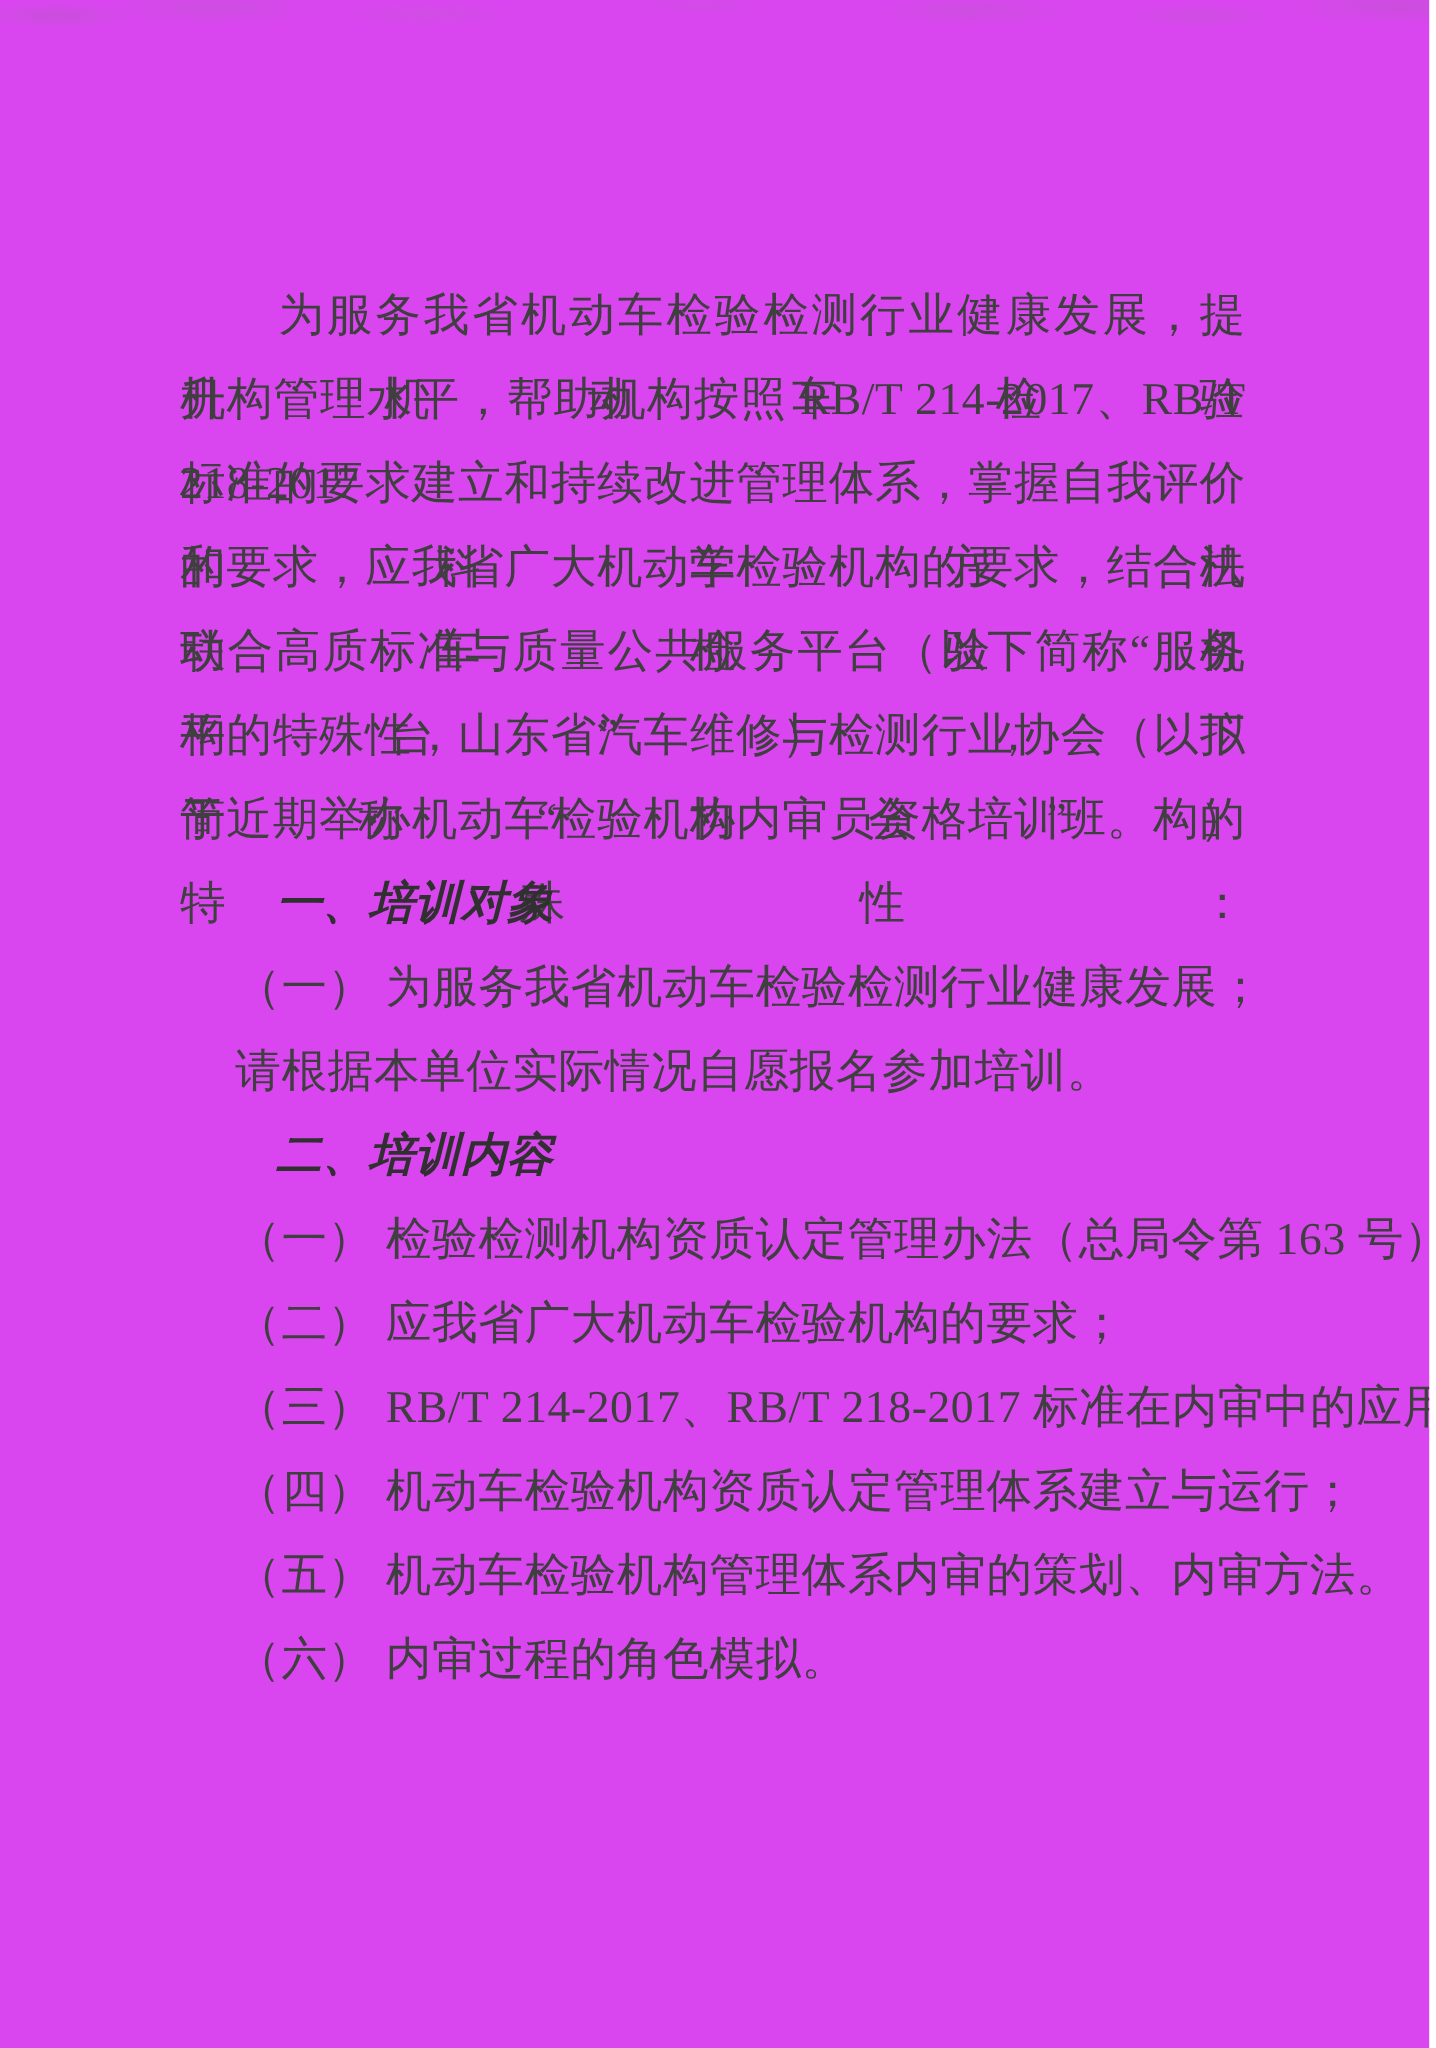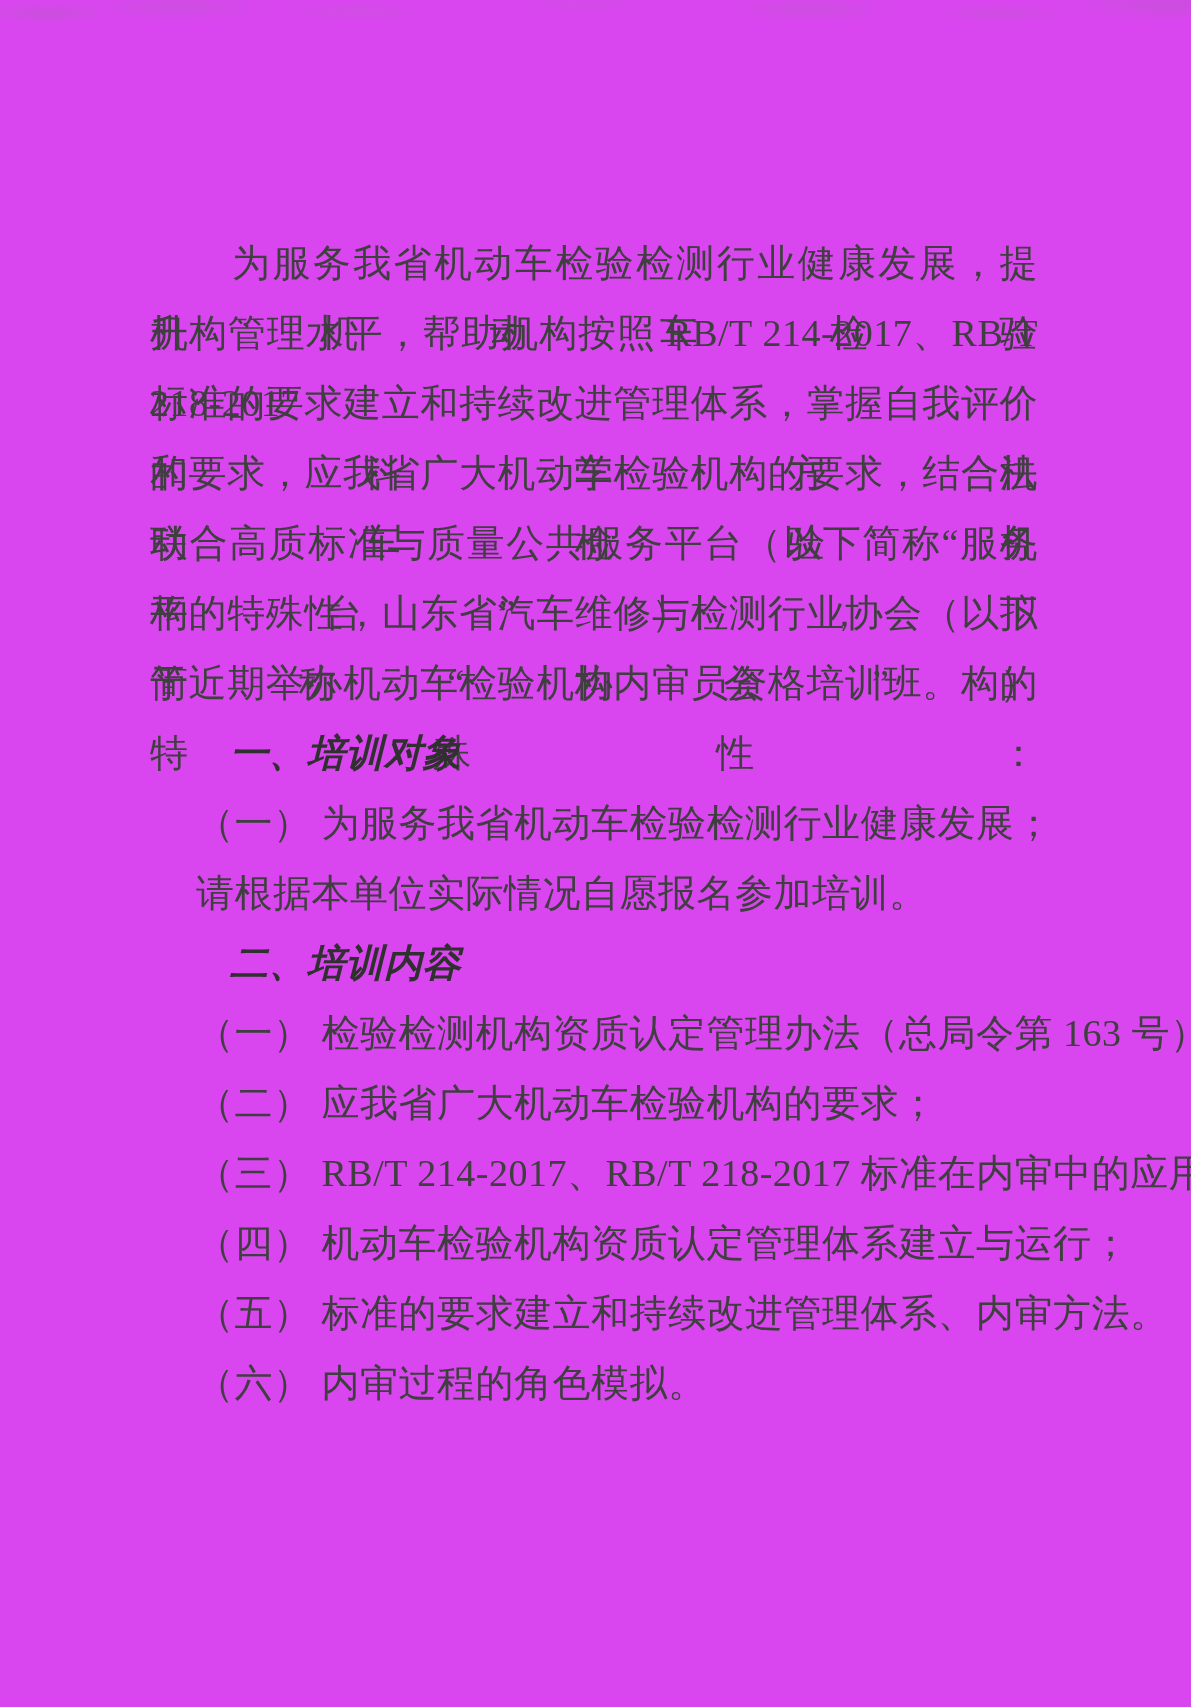--- a/index.html
+++ b/index.html
@@ -81,16 +81,16 @@
 
     <div class="line heading">一、培训对象</div>
     <div class="line item">（一） 为服务我省机动车检验检测行业健康发展；</div>
     <div class="line item">请根据本单位实际情况自愿报名参加培训。</div>
 
     <div class="line heading">二、培训内容</div>
     <div class="line item">（一） 检验检测机构资质认定管理办法（总局令第 163 号）；</div>
     <div class="line item">（二） 应我省广大机动车检验机构的要求；</div>
     <div class="line item">（三） RB/T 214-2017、RB/T 218-2017 标准在内审中的应用；</div>
     <div class="line item">（四） 机动车检验机构资质认定管理体系建立与运行；</div>
-    <div class="line item">（五） 标准的要求建立和持续改进管理体系、内审方法。</div>
+    <div class="line item">（五） 机动车检验机构管理体系内审的策划、内审方法。</div>
     <div class="line item">（六） 内审过程的角色模拟。</div>
   </div>
 </div>
 
 </body></html>

